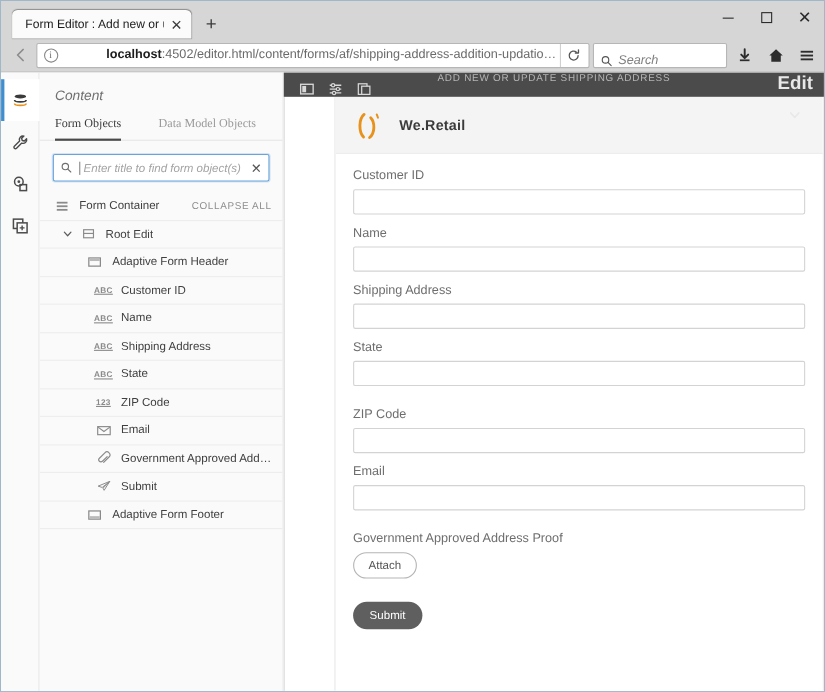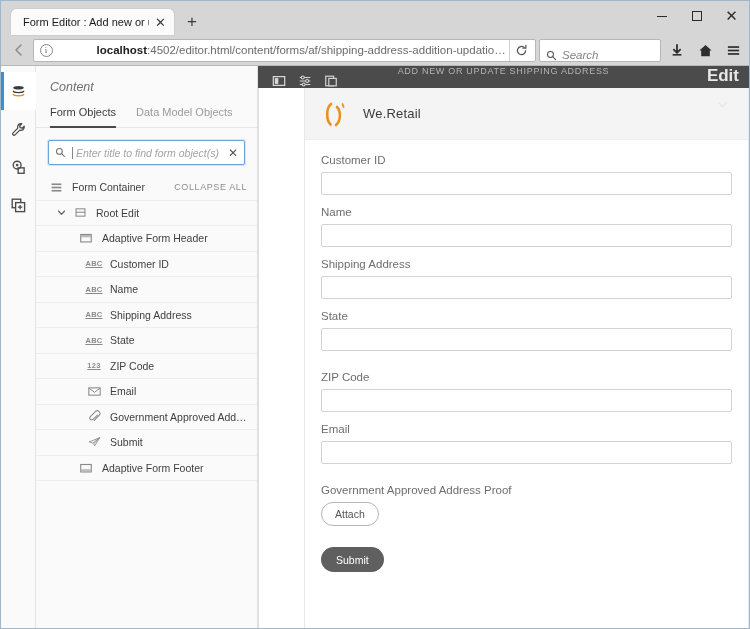--- a/index.html
+++ b/index.html
@@ -137,22 +137,23 @@
     border-right: 1px solid #e0e0e0;
     display: flex; flex-direction: column; flex: none;
     overflow: hidden;
   }
   .panel-title {
     font-size: 12.5px; color: #707070;
     padding: 14px 0 12px 14px;
     font-style: italic;
   }
   .panel-tabs {
-    display: flex; padding: 0 14px; gap: 20px;
+    display: flex; padding: 0 14px; gap: 34px;
     border-bottom: 1px solid #e6e6e6;
+    font-family: Liberation Serif, serif;
   }
   .panel-tab {
     font-size: 11px; color: #9a9a9a;
     padding-bottom: 8px; cursor: pointer;
     border-bottom: 2px solid transparent; margin-bottom: -1px;
   }
   .panel-tab.active { color: #3c3c3c; border-bottom-color: #4a4a4a; }
   .searchbox-wrap { padding: 12px 12px 10px 12px; }
   .searchbox {
     height: 25px; background: #fff;
@@ -225,21 +226,21 @@
     border-right: 1px solid #e8e8e8;
     overflow: hidden;
   }
   .form-header {
     background: #f4f4f4; height: 52px;
     display: flex; align-items: center; padding-left: 12px;
     border-bottom: 1px solid #ededed;
   }
   .logo-mark { width: 34px; height: 34px; flex: none; }
   .brand {
-    font-size: 13px; font-weight: 400; color: #3b3b3b;
+    font-size: 13px; font-weight: 700; color: #3b3b3b;
     margin-left: 12px; letter-spacing: .2px;
   }
   .form-body { padding: 14px 16px 10px 16px; }
   .field { margin-bottom: 11px; }
   .field.gap { margin-bottom: 20px; }
   .field-label {
     font-size: 11.5px; color: #6e6e6e; margin-bottom: 6px;
     font-family: "Liberation Sans", sans-serif;
   }
   .field-input {

